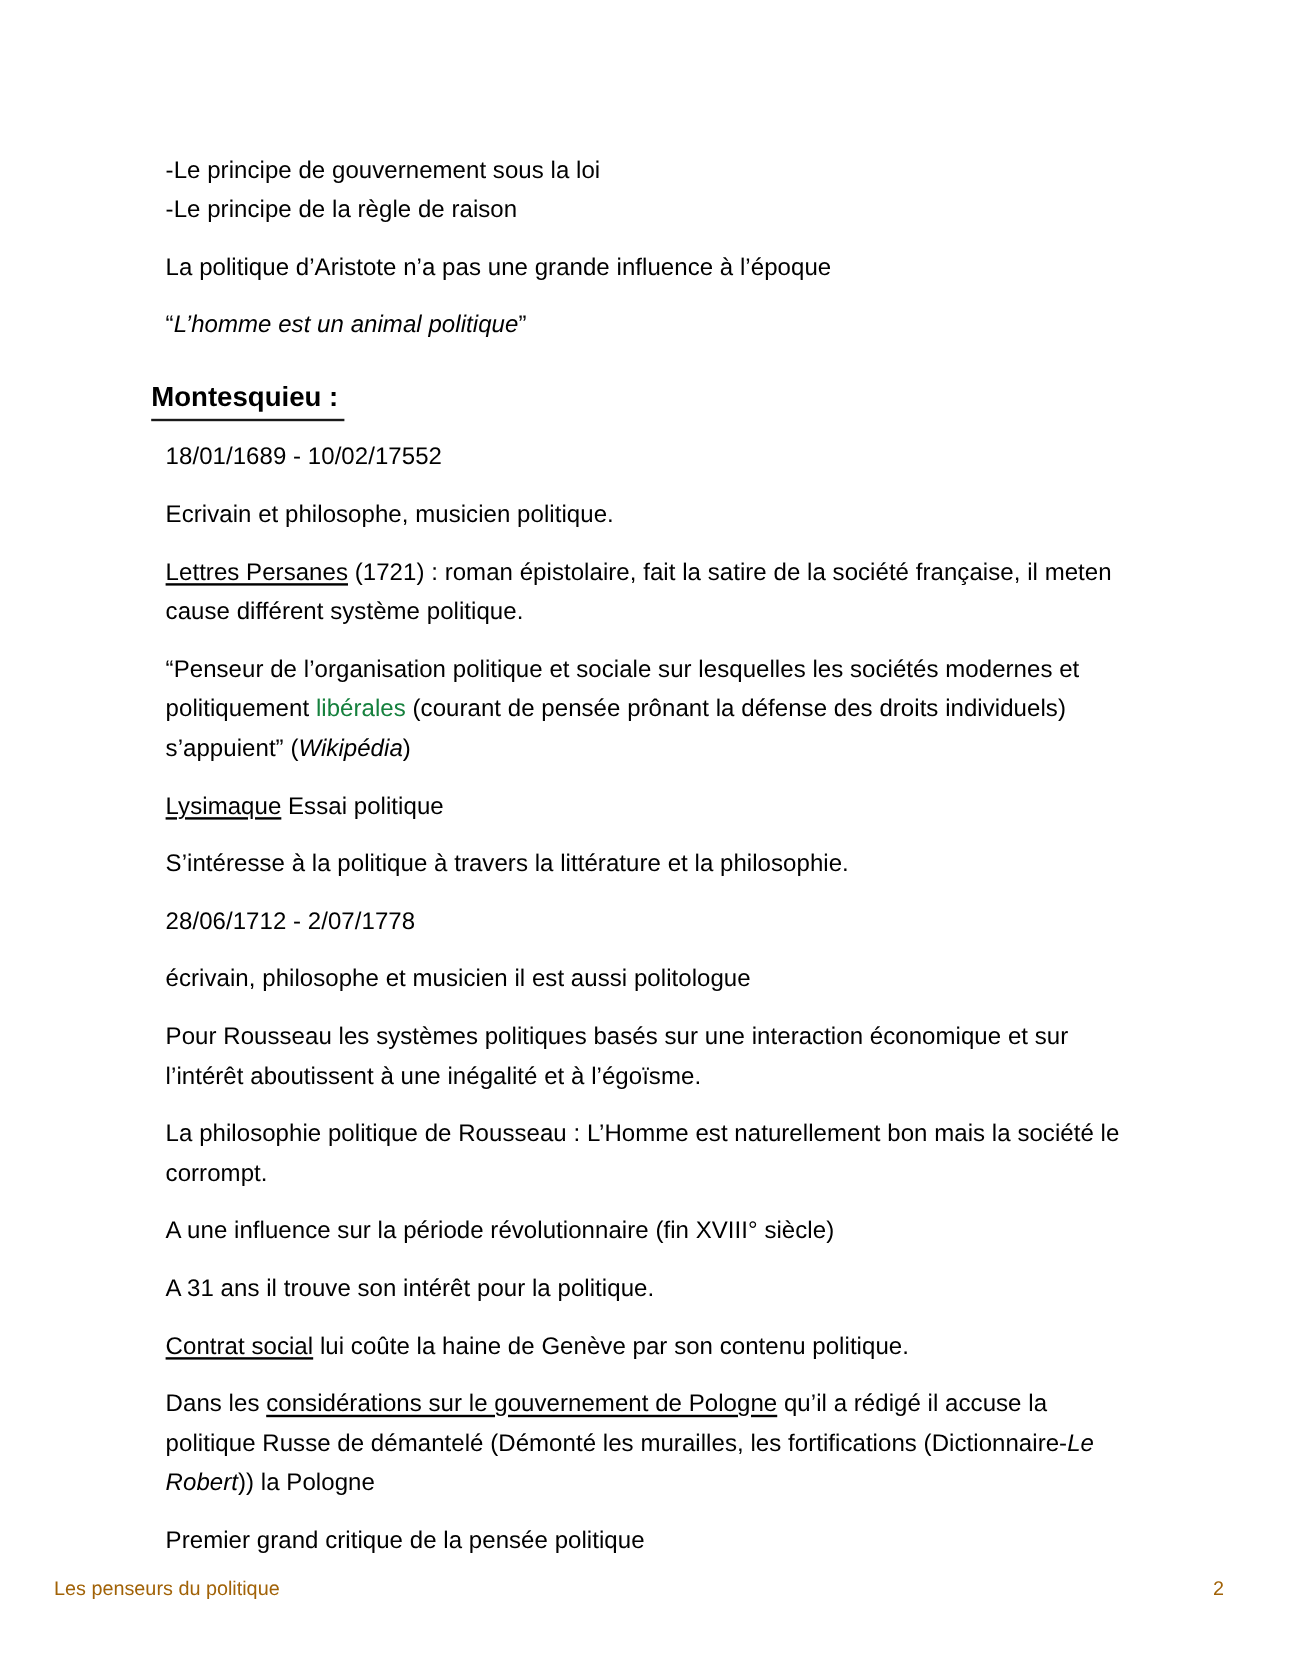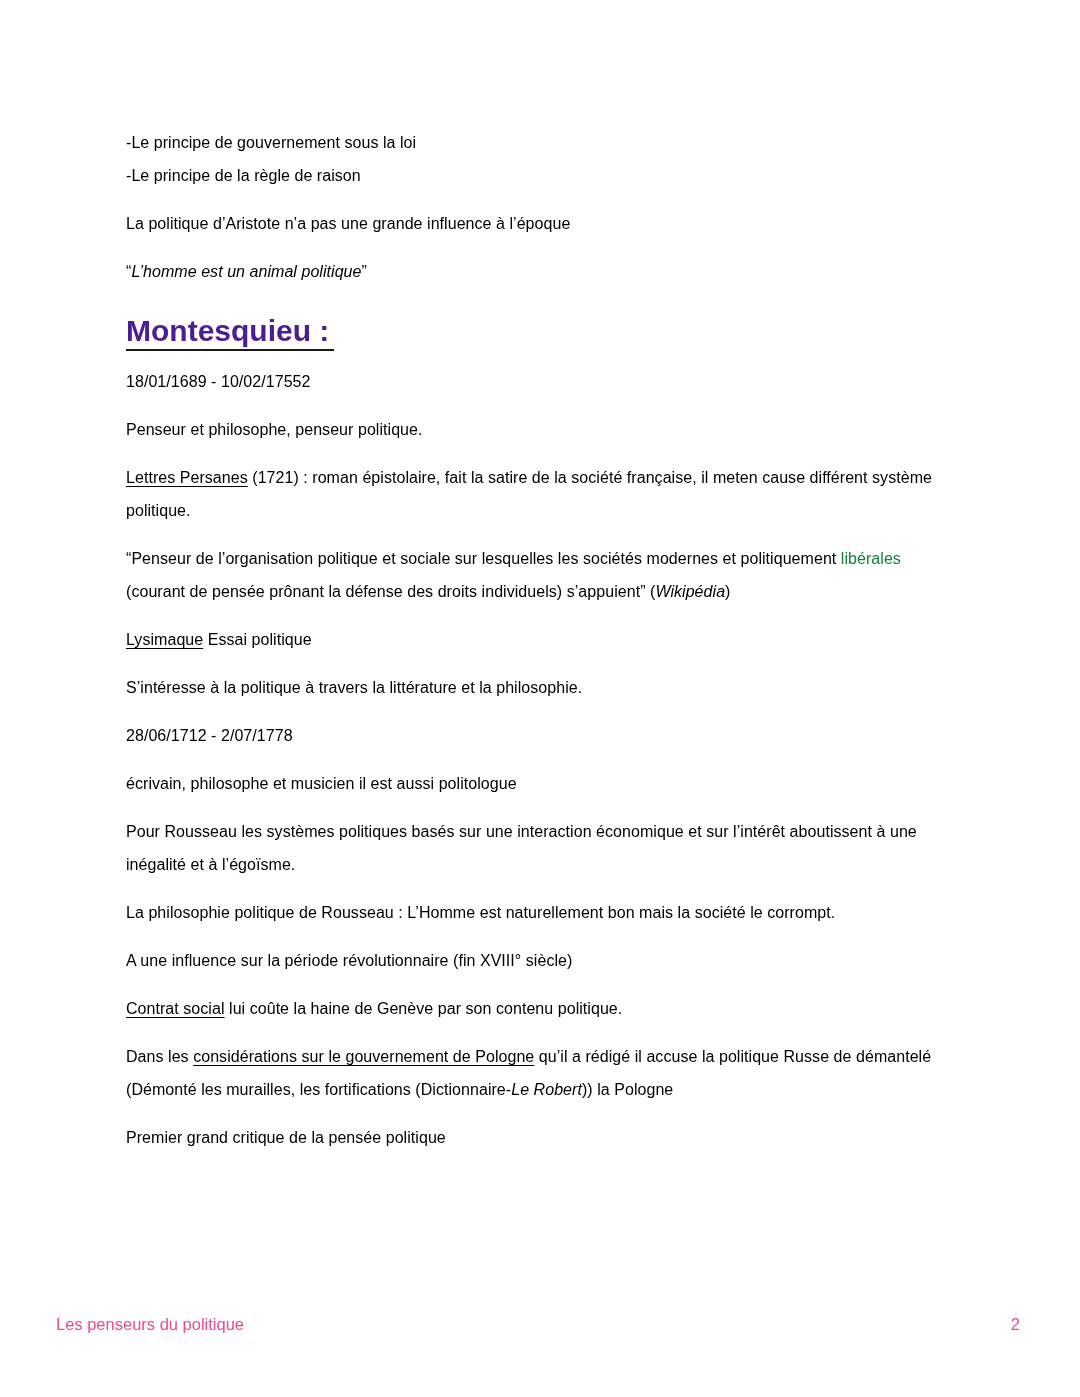--- a/index.html
+++ b/index.html
@@ -19,59 +19,59 @@
     box-sizing: border-box;
     overflow: hidden;
   }
   .content {
     position: absolute;
     left: 126px;
     top: 126px;
     width: 818px;
   }
   .para {
-    font-size: 16px;
+    font-size: 20px;
     line-height: 33px;
-    margin: 0 0 15px 0;
+    margin: 0 0 15px 12px;
     color: #000000;
     letter-spacing: 0.05px;
   }
   .para.list-line {
     margin-bottom: 0;
   }
   .para.list-last {
     margin-bottom: 15px;
   }
   h2.heading {
-    font-size: 30px;
+    font-size: 23px;
     line-height: 31px;
     font-weight: bold;
-    color: #4c1d95;
+    color: #000000;
     margin: 27px 0 14px 0;
     display: block;
   }
   h2.heading .heading-text {
     display: inline-block;
     border-bottom: 2px solid #1a1a1a;
     padding-right: 5px;
     padding-bottom: 3px;
   }
   .it { font-style: italic; }
   .iu { text-decoration: underline; text-underline-offset: 3px; }
   .accent { color: #15803d; }
   .footer {
     position: absolute;
-    left: 56px;
+    left: 45px;
     right: 60px;
     top: 1315px;
     display: flex;
     justify-content: space-between;
     align-items: center;
     font-size: 16.5px;
-    color: #ec4899;
+    color: #a16207;
   }
   .footer-title { text-align: left; }
   .footer-page  { text-align: right; }
 </style>
 </head>
 <body>
 
 <div class="page">
 
   <div class="content">
@@ -80,41 +80,42 @@
     <p class="para list-last">-Le principe de la règle de raison</p>
 
     <p class="para">La politique d’Aristote n’a pas une grande influence à l’époque</p>
 
     <p class="para"><span>“</span><span class="it">L’homme est un animal politique</span><span>”</span></p>
 
     <h2 class="heading"><span class="heading-text">Montesquieu :</span></h2>
 
     <p class="para">18/01/1689 - 10/02/17552</p>
 
-    <p class="para">Penseur et philosophe, penseur politique.</p>
+    <p class="para">Ecrivain et philosophe, musicien politique.</p>
 
     <p class="para"><span class="iu">Lettres Persanes</span><span> (1721) : roman épistolaire, fait la satire de la société française, il met</span><span>en cause différent système politique.</span></p>
 
     <p class="para"><span>“Penseur de l’organisation politique et sociale sur lesquelles les sociétés modernes et politiquement </span><span class="accent">libérales</span><span> (courant de pensée prônant la défense des droits individuels) s’appuient” (</span><span class="it">Wikipédia</span><span>)</span></p>
 
     <p class="para"><span class="iu">Lysimaque</span><span> Essai politique</span></p>
 
     <p class="para">S’intéresse à la politique à travers la littérature et la philosophie.</p>
 
 
     <p class="para">28/06/1712 - 2/07/1778</p>
 
     <p class="para">écrivain, philosophe et musicien il est aussi politologue</p>
 
     <p class="para">Pour Rousseau les systèmes politiques basés sur une interaction économique et sur l’intérêt aboutissent à une inégalité et à l’égoïsme.</p>
 
     <p class="para">La philosophie politique de Rousseau : L’Homme est naturellement bon mais la société le corrompt.</p>
 
     <p class="para">A une influence sur la période révolutionnaire (fin XVIII° siècle)</p>
 
+    <p class="para">A 31 ans il trouve son intérêt pour la politique.</p>
 
     <p class="para"><span class="iu">Contrat social</span><span> lui coûte la haine de Genève par son contenu politique.</span></p>
 
     <p class="para"><span>Dans les </span><span class="iu">considérations sur le gouvernement de Pologne</span><span> qu’il a rédigé il accuse la politique Russe de démantelé (Démonté les murailles, les fortifications (Dictionnaire-</span><span class="it">Le Robert</span><span>)) la Pologne</span></p>
 
     <p class="para">Premier grand critique de la pensée politique</p>
 
   </div>
 
   <div class="footer">

